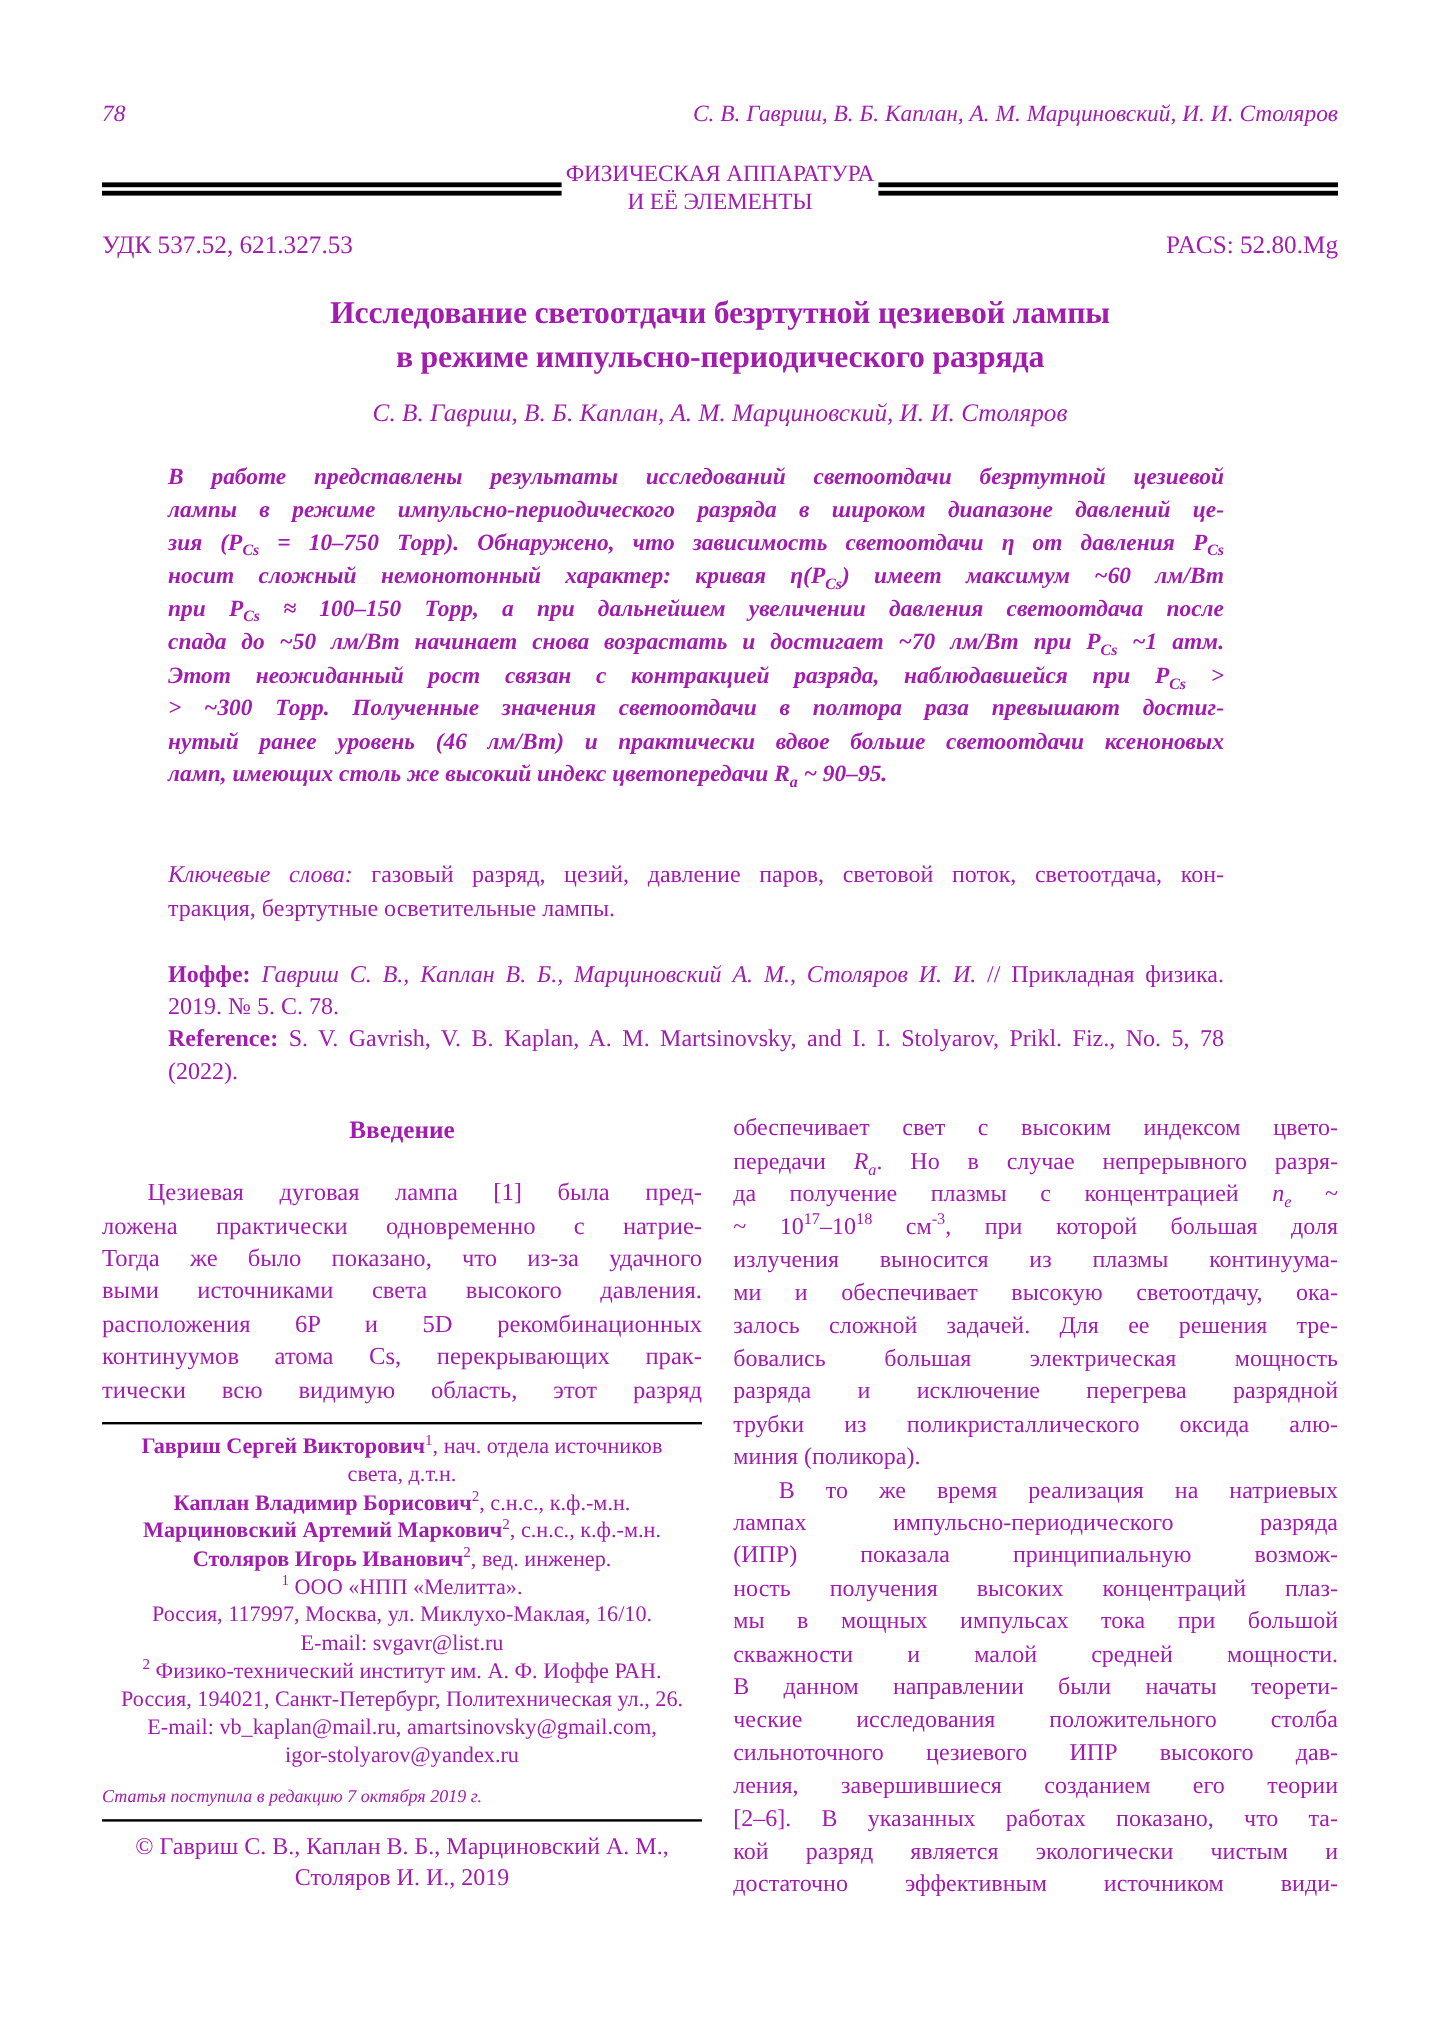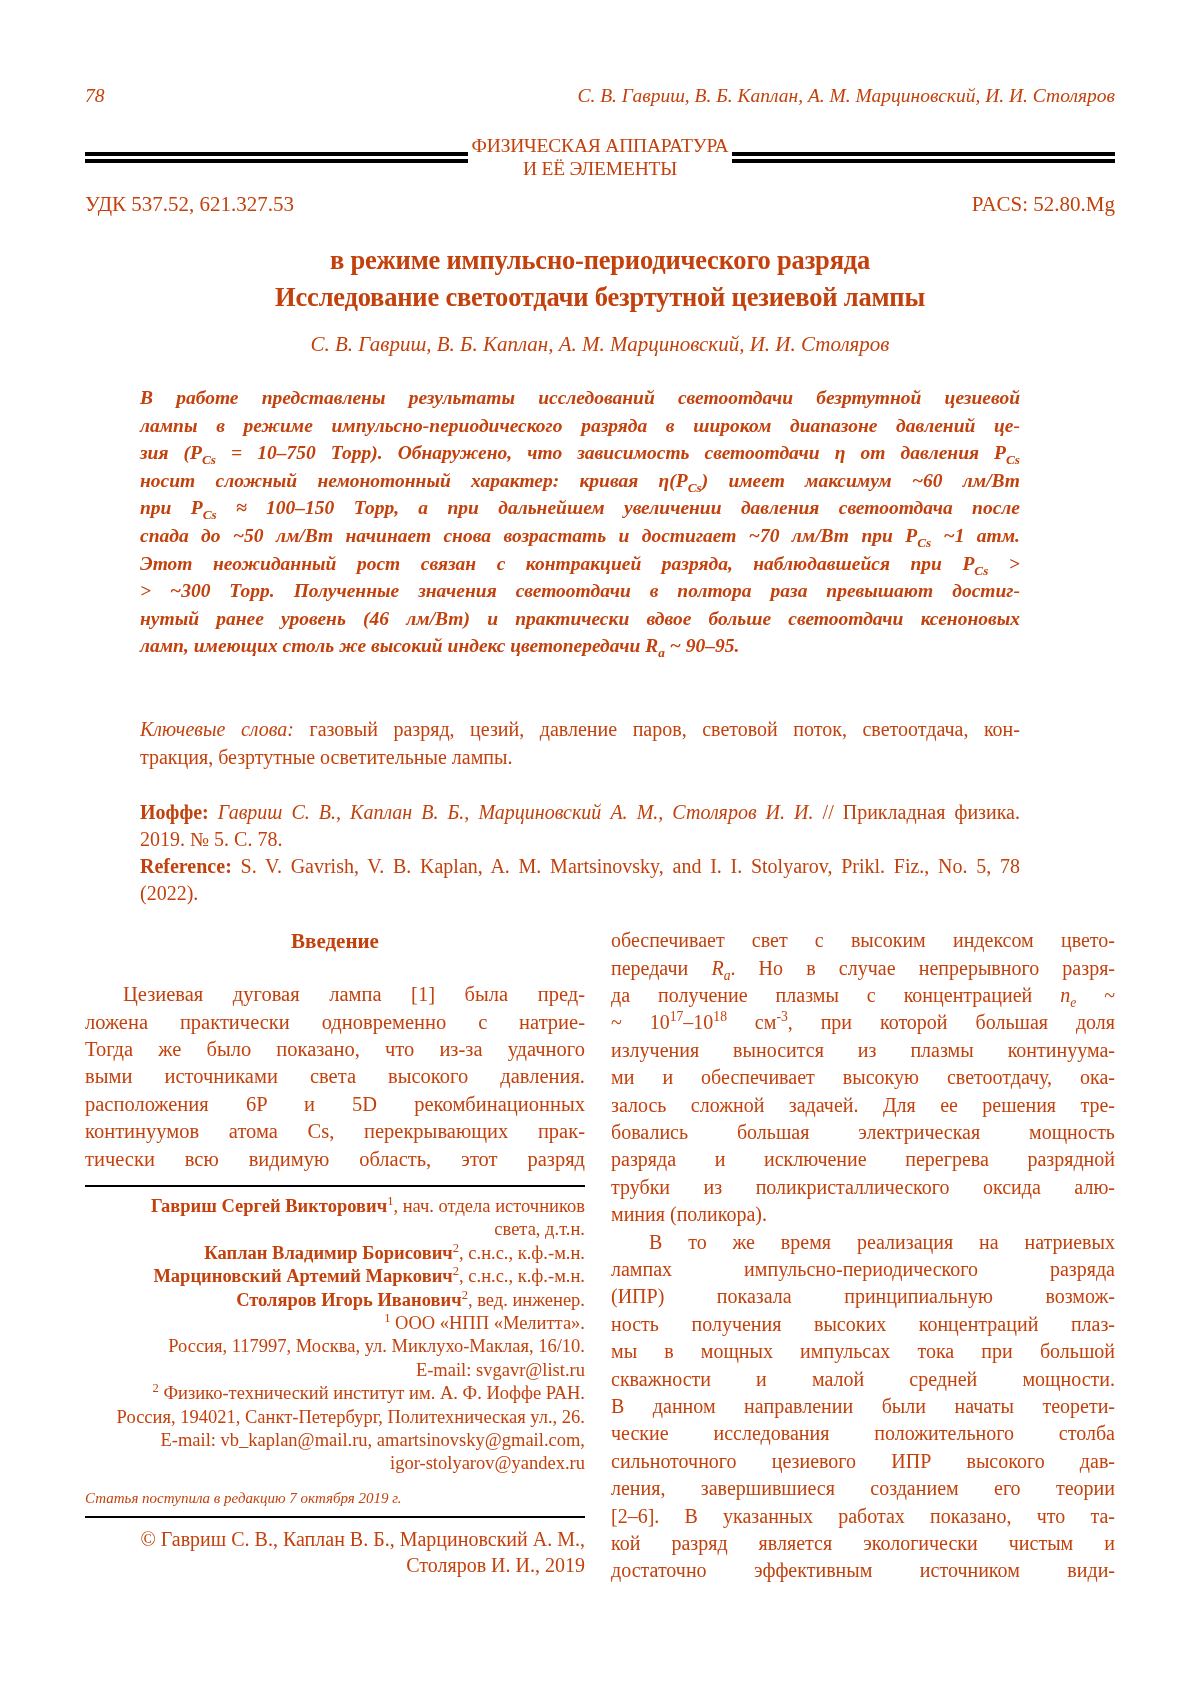--- a/index.html
+++ b/index.html
@@ -1,18 +1,18 @@
 <!DOCTYPE html>
 <html><head>
 <meta charset="utf-8">
 <style>
   html,body { margin:0; padding:0; background:#ffffff; }
   .page {
     position:relative; width:1200px; height:1698px; box-sizing:border-box;
-    padding:84px 85px 0 85px; background:#ffffff; color:#c2410c;
+    padding:84px 85px 0 85px; background:#ffffff; color:#a21caf;
     font-family:"Liberation Serif", serif; overflow:hidden;
   }
   .header-row { display:flex; justify-content:space-between; align-items:baseline;
     font-style:italic; font-size:19.5px; line-height:24px; }
   .banner { display:flex; align-items:center; gap:4px; margin-top:26px; }
   .banner-rule { flex:1; height:3px; border-top:4px solid #000; border-bottom:4px solid #000; }
   .banner-text { text-align:center; font-size:19.5px; line-height:23px; white-space:nowrap;
     letter-spacing:-0.2px; }
   .meta-row { display:flex; justify-content:space-between; margin-top:10px;
     font-size:21px; line-height:28px; }
@@ -25,21 +25,21 @@
   .citation { margin:28px 95px 0 55px; font-size:20px; line-height:27px; }
   .columns { display:flex; justify-content:space-between; margin-top:20px; }
   .col-left { width:500px; font-size:20.5px; line-height:27.4px; }
   .col-right { width:504px; font-size:20px; line-height:27.4px; }
   .intro-heading { text-align:center; font-weight:bold; font-size:21px; line-height:28px; }
   .intro-para { margin-top:26px; }
   .jline { text-align:justify; text-align-last:justify; }
   .jline.last { text-align-last:left; }
   .indent { text-indent:38px; }
   .cline { text-align:center; }
-  .fline { text-align:right; }
+  .fline { text-align:center; }
   .fn-sep { border-top:2px solid #000; margin-top:12px; width:100%; }
   .footnotes { margin-top:8px; font-size:18.5px; line-height:23.4px; }
   .received { margin-top:10px; font-style:italic; font-size:15px; line-height:24px; }
   .cr-rule { border-top:2px solid #000; margin-top:6px; width:100%; }
   .copyright { margin-top:8px; font-size:20px; line-height:26px; }
   sup { font-size:68%; line-height:0; }
   sub { font-size:68%; line-height:0; }
 </style>
 </head>
 <body>
@@ -59,22 +59,22 @@
     </div>
     <div class="banner-rule"></div>
   </div>
 
   <div class="meta-row">
     <span>УДК 537.52, 621.327.53</span>
     <span>PACS: 52.80.Mg</span>
   </div>
 
   <div class="title">
+      <div class="cline">Исследование светоотдачи безртутной цезиевой лампы</div>
       <div class="cline">в режиме импульсно-периодического разряда</div>
-      <div class="cline">Исследование светоотдачи безртутной цезиевой лампы</div>
     </div>
 
   <div class="authors">С. В. Гавриш, В. Б. Каплан, А. М. Марциновский, И. И. Столяров</div>
 
   <div class="abstract">
       <div class="jline">В работе представлены результаты исследований светоотдачи безртутной цезиевой</div>
       <div class="jline">лампы в режиме импульсно-периодического разряда в широком диапазоне давлений це-</div>
       <div class="jline">зия (P<sub>Cs</sub> = 10–750 Торр). Обнаружено, что зависимость светоотдачи η от давления P<sub>Cs</sub></div>
       <div class="jline">носит сложный немонотонный характер: кривая η(P<sub>Cs</sub>) имеет  максимум ~60 лм/Вт</div>
       <div class="jline">при P<sub>Cs</sub> ≈ 100–150 Торр, а при дальнейшем увеличении давления светоотдача после</div>

